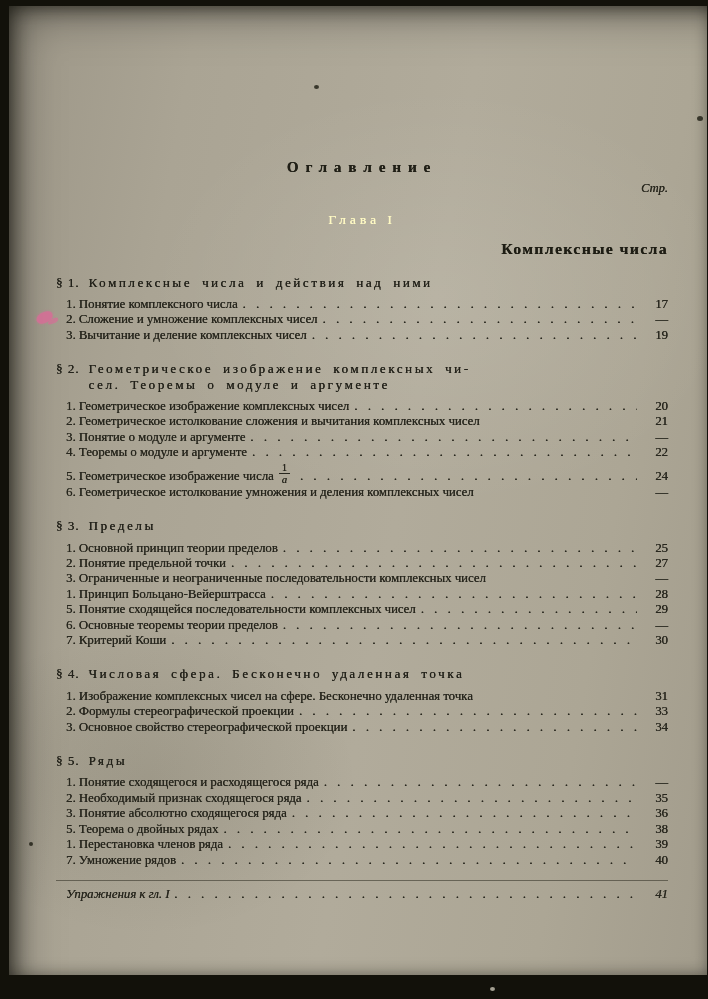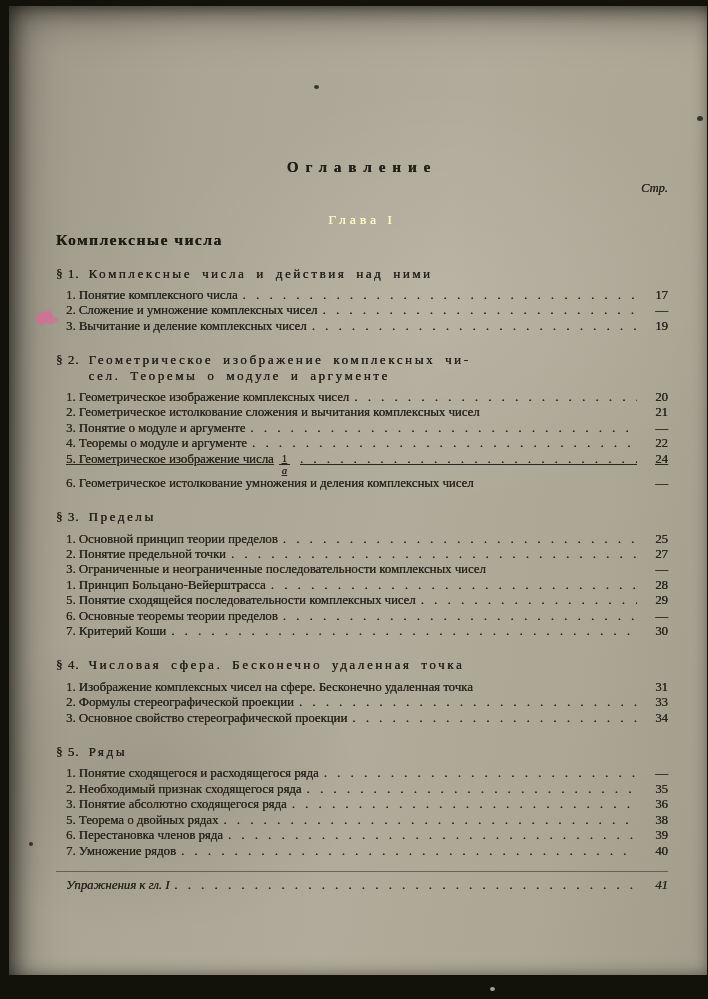--- a/index.html
+++ b/index.html
@@ -40,28 +40,28 @@
   .row .dots::after{
     content:". . . . . . . . . . . . . . . . . . . . . . . . . . . . . . . . . . . . . . . . . . . . . . . . . .";
     word-spacing:5px;letter-spacing:1px;
   }
   .row .dots.nodots::after{content:"";}
   .row .pg{flex:none;width:26px;text-align:right;white-space:nowrap;}
   .chapter-title{
     text-align:center;letter-spacing:4px;font-size:13.5px;margin:15px 0 0 0;color:#fef9c3;
   }
   .chapter-subtitle{
-    text-align:left;font-weight:bold;font-size:15.5px;letter-spacing:1.5px;
-    margin:5px 0 0 0;color:#1e1d14;
+    text-align:right;font-weight:bold;font-size:15.5px;letter-spacing:1.5px;
+    margin:14px 0 0 0;color:#1e1d14;
   }
   .section{margin-top:18px;}
   .sec-head{display:flex;align-items:flex-start;font-size:13px;color:#23221a;margin-bottom:7px;}
   .secnum{flex:none;margin-right:9px;letter-spacing:1px;}
   .sectitle{letter-spacing:2.6px;word-spacing:4px;white-space:pre-line;}
-  .frac-row{align-items:flex-start;text-decoration:underline;}
+  .frac-row{align-items:flex-end;}
   .frac{
     display:inline-flex;flex-direction:column;align-items:center;
     font-size:10.5px;line-height:1.1;margin:0 5px;flex:none;transform:translateY(1px);
   }
   .frac .num{border-bottom:1px solid currentColor;padding:0 3px;}
   .frac .den{font-style:italic;padding:0 3px;}
   .exercises-wrap{margin-top:12px;border-top:1px solid rgba(45,44,32,0.55);padding-top:6px;}
   .exercises-wrap .row{font-style:italic;padding-left:10px;}
   .pink-mark{
     position:absolute;left:27px;top:306px;width:17px;height:11px;
@@ -247,21 +247,21 @@
             <span class="lbl">3. Понятие абсолютно сходящегося ряда</span>
             <span class="dots"></span>
             <span class="pg">36</span>
           </div>
           <div class="row">
             <span class="lbl">5. Теорема о двойных рядах</span>
             <span class="dots"></span>
             <span class="pg">38</span>
           </div>
           <div class="row">
-            <span class="lbl">6. Перестановка членов ряда</span>
+            <span class="lbl">1. Перестановка членов ряда</span>
             <span class="dots"></span>
             <span class="pg">39</span>
           </div>
           <div class="row">
             <span class="lbl">7. Умножение рядов</span>
             <span class="dots"></span>
             <span class="pg">40</span>
           </div>
         </div>
       </div>

